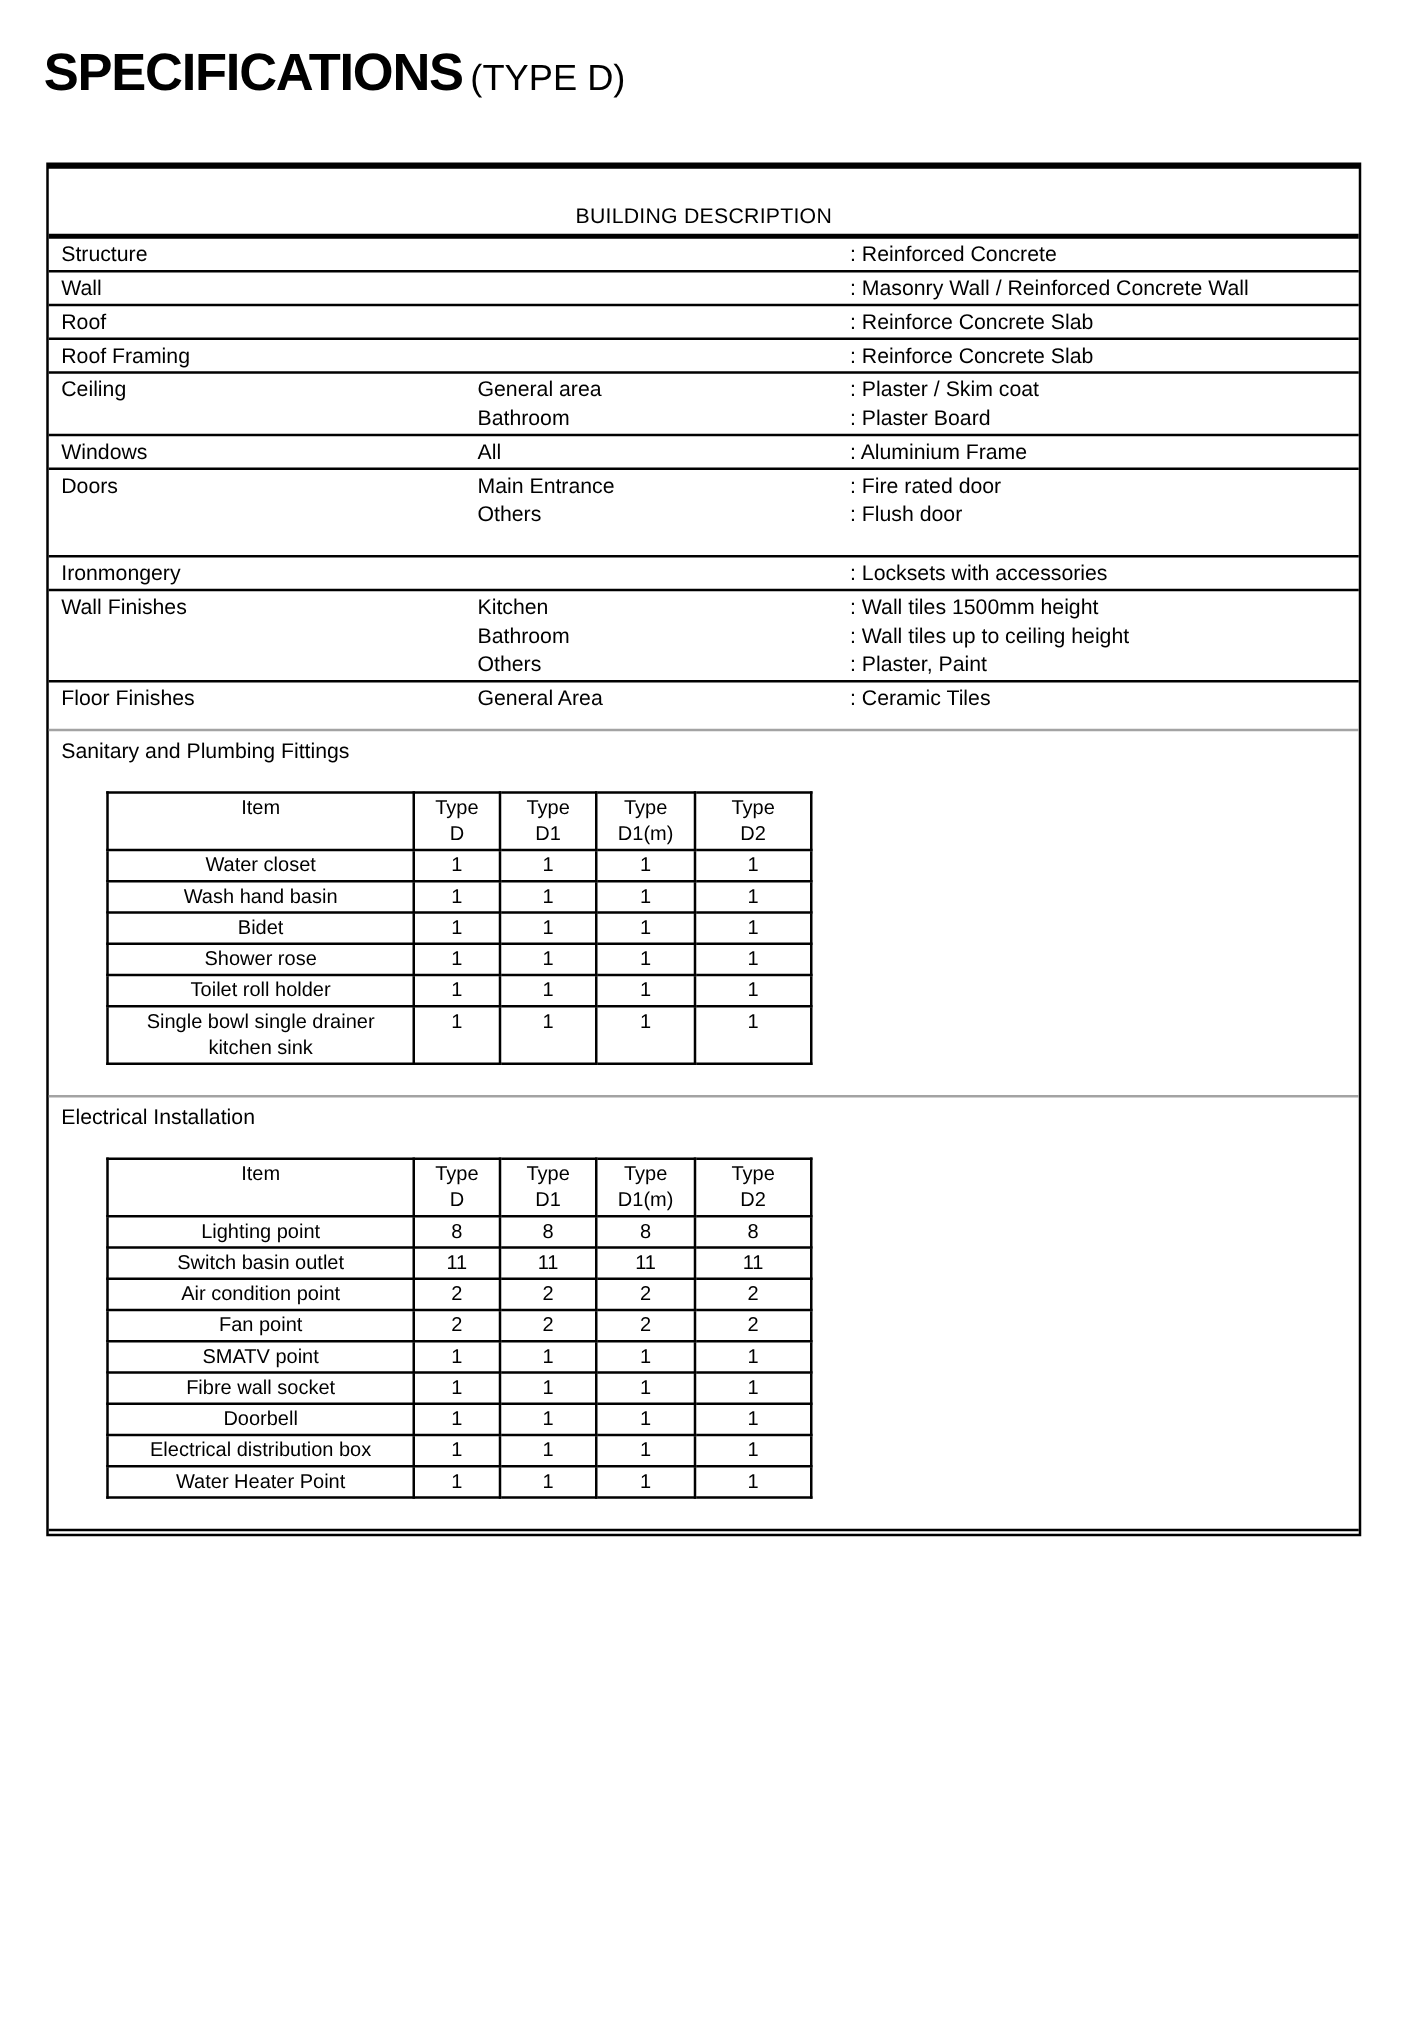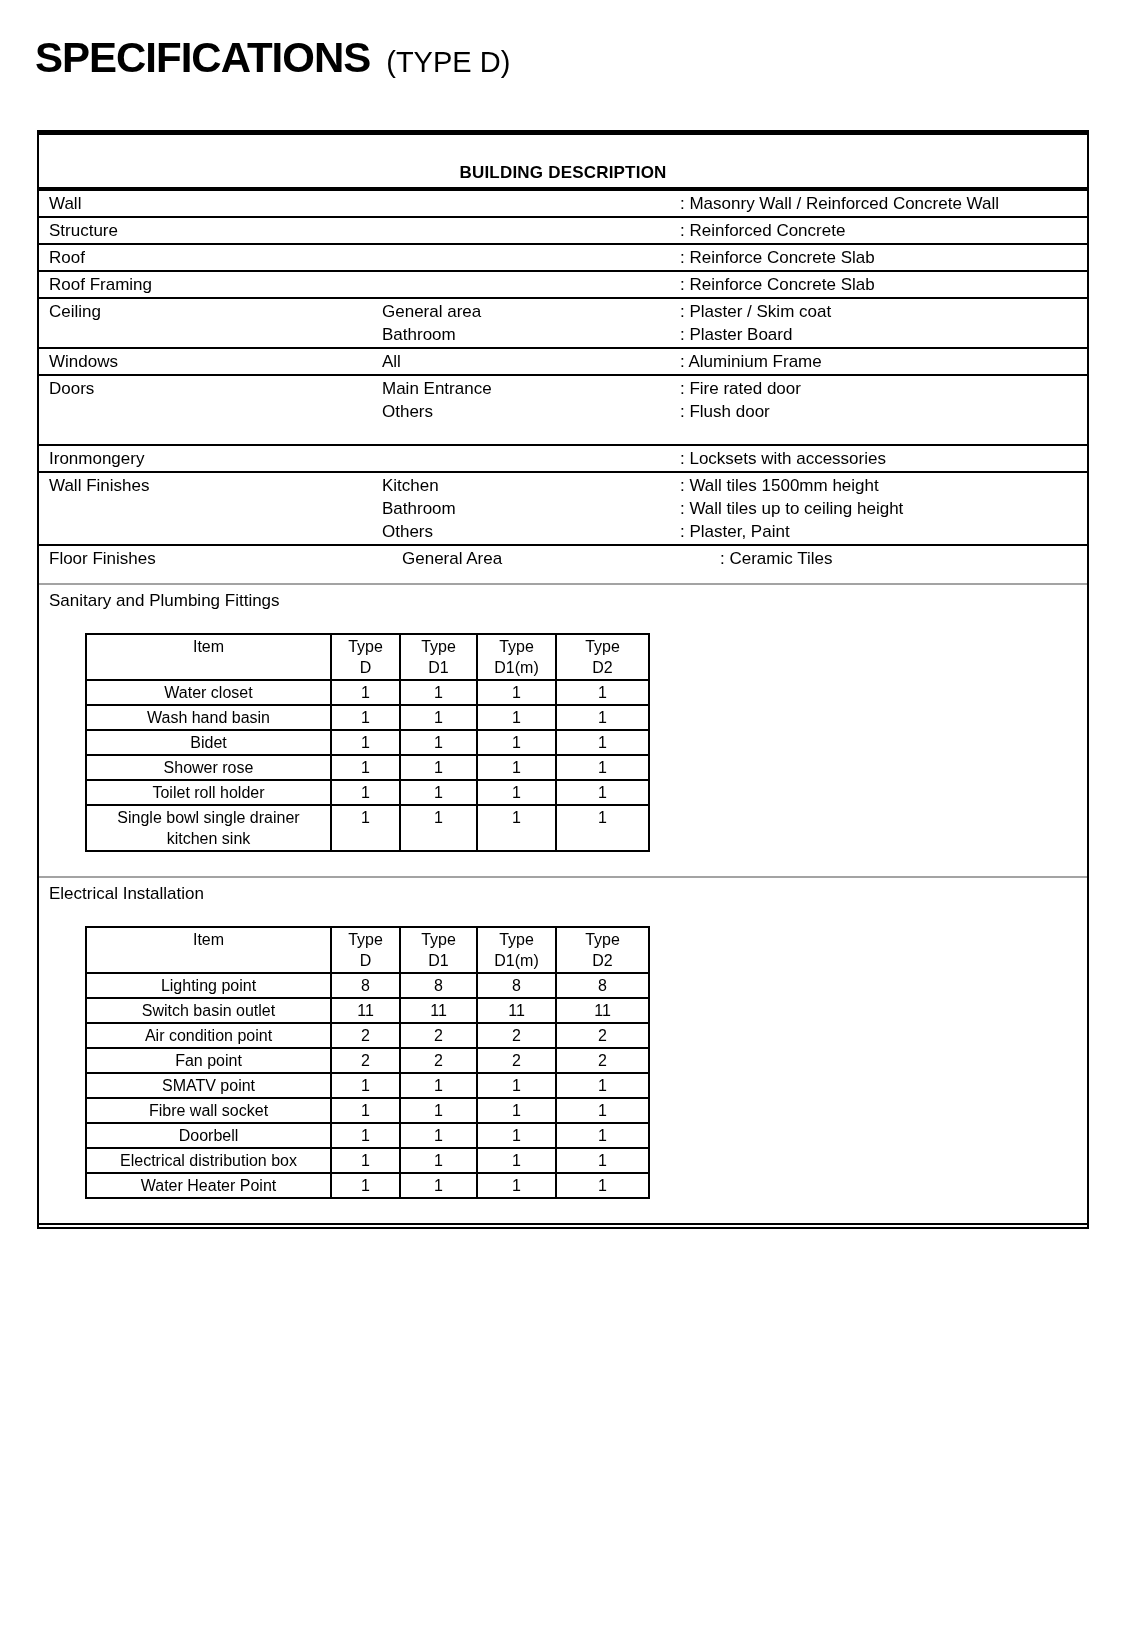--- a/index.html
+++ b/index.html
@@ -1,26 +1,26 @@
 <!DOCTYPE html>
 <html><head>
 <meta charset="utf-8">
 <style>
   * { margin:0; padding:0; box-sizing:border-box; }
   html,body { background:#ffffff; }
   body { width:1125px; font-family:"Liberation Sans", sans-serif; color:#000; }
   .page { position:relative; width:1125px; height:1625px; background:#fff; overflow:hidden; }
 
   .title { position:absolute; left:35px; top:34px; font-size:42px; font-weight:700; letter-spacing:-1px; white-space:nowrap; }
-  .title .title-suffix { font-size:29px; font-weight:400; letter-spacing:0; margin-left:16px; }
+  .title .title-suffix { font-size:29px; font-weight:400; letter-spacing:0; margin-left:6px; }
 
   .box { position:absolute; left:37px; top:130px; width:1052px; border:2px solid #000; border-top:5px solid #000; background:#fff; }
 
   .bd-header { height:56px; display:flex; align-items:flex-end; justify-content:center;
-               font-weight:700; font-size:17px; padding-bottom:4px; border-bottom:4px solid #000; letter-spacing:.2px; }
+               font-weight:400; font-size:17px; padding-bottom:4px; border-bottom:4px solid #000; letter-spacing:.2px; }
 
   .spec-row { display:grid; grid-template-columns:333px 298px 1fr; padding:1px 6px 1px 10px;
               font-size:17px; line-height:23px; }
   .spec-row + .spec-row { border-top:2px solid #000; }
   .spec-sub, .spec-val { white-space:pre-line; }
 
   .section { border-top:2px solid #a3a3a3; padding:4px 0 24px 10px; font-size:17px; }
   .section-title { line-height:23px; }
 
   table.qty { border-collapse:collapse; margin:21px 0 0 36px; table-layout:fixed; }
@@ -37,29 +37,29 @@
 <div class="page">
 
   <h1 class="title"><span>SPECIFICATIONS</span><span class="title-suffix">(TYPE D)</span></h1>
 
   <div class="box">
 
     <div class="bd-header">BUILDING DESCRIPTION</div>
 
     <div id="spec-rows">
   <div class="spec-row">
+    <div class="spec-label">Structure</div>
+    <div class="spec-sub"></div>
+    <div class="spec-val">: Reinforced Concrete</div>
+  </div>
+
+  <div class="spec-row">
     <div class="spec-label">Wall</div>
     <div class="spec-sub"></div>
     <div class="spec-val">: Masonry Wall / Reinforced Concrete Wall</div>
-  </div>
-
-  <div class="spec-row">
-    <div class="spec-label">Structure</div>
-    <div class="spec-sub"></div>
-    <div class="spec-val">: Reinforced Concrete</div>
   </div>
 
   <div class="spec-row">
     <div class="spec-label">Roof</div>
     <div class="spec-sub"></div>
     <div class="spec-val">: Reinforce Concrete Slab</div>
   </div>
 
   <div class="spec-row">
     <div class="spec-label">Roof Framing</div>
@@ -98,21 +98,21 @@
   <div class="spec-row">
     <div class="spec-label">Wall Finishes</div>
     <div class="spec-sub">Kitchen
 Bathroom
 Others</div>
     <div class="spec-val">: Wall tiles 1500mm height
 : Wall tiles up to ceiling height
 : Plaster, Paint</div>
   </div>
 
-  <div class="spec-row" style="min-height: 39px; gap: 20px;">
+  <div class="spec-row" style="min-height: 39px;">
     <div class="spec-label">Floor Finishes</div>
     <div class="spec-sub">General Area</div>
     <div class="spec-val">: Ceramic Tiles</div>
   </div>
 </div>
 
     <div class="section">
       <div class="section-title">Sanitary and Plumbing Fittings</div>
       <table class="qty">
         <colgroup>

